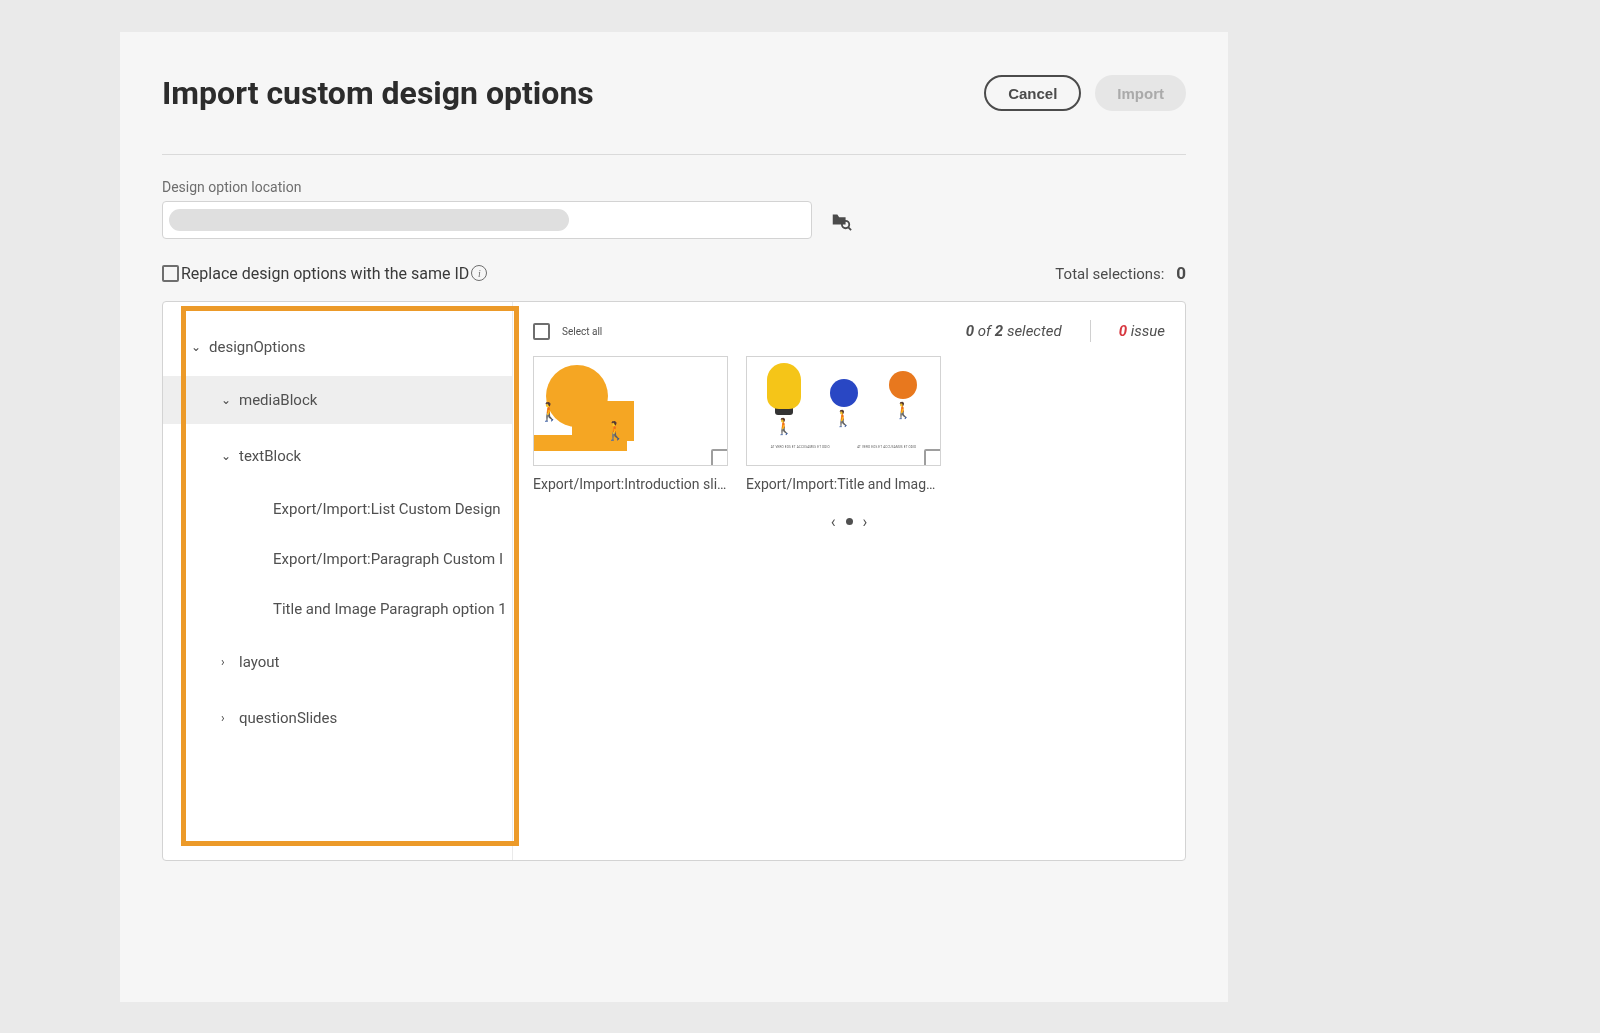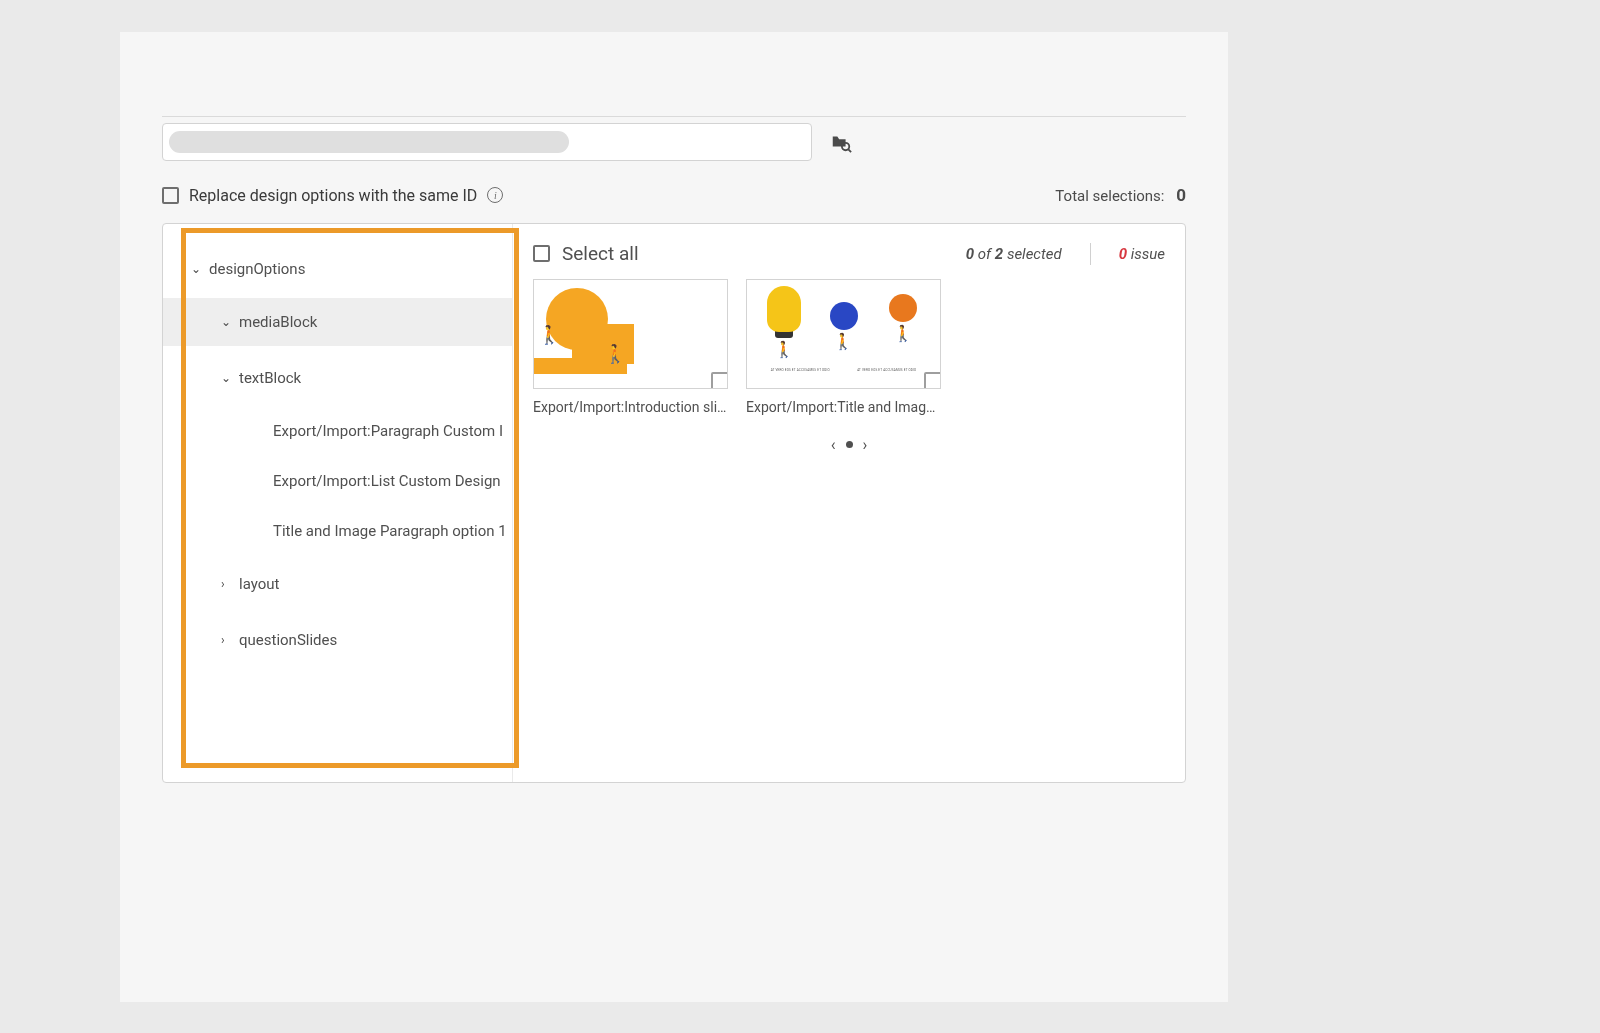--- a/index.html
+++ b/index.html
@@ -90,21 +90,21 @@
   width: 22px;
   height: 22px;
   color: #4B4B4B;
 }
 .options-row {
   display: flex;
   justify-content: space-between;
   align-items: center;
   margin-top: 24px;
 }
-.replace-group { display: flex; align-items: center; gap: 10px; }
+.replace-group { display: flex; align-items: center; gap: 2px; }
 .checkbox {
   width: 17px;
   height: 17px;
   border: 2px solid #6E6E6E;
   border-radius: 2px;
   background: transparent;
   flex-shrink: 0;
 }
 .replace-label { font-size: 16px; color: #3A3A3A; }
 .info-icon {
@@ -170,21 +170,21 @@
 .preview-area {
   flex: 1;
   padding: 18px 20px;
 }
 .preview-topbar {
   display: flex;
   justify-content: space-between;
   align-items: center;
 }
 .select-all-group { display: flex; align-items: center; gap: 12px; }
-.select-all-label { font-size: 19px; color: #505050; }
+.select-all-label { font-size: 10px; color: #505050; }
 .stats-group { display: flex; align-items: center; gap: 28px; font-size: 15px; }
 .stats-sel { color: #505050; font-style: italic; }
 .stats-sel b { font-weight: 700; font-style: italic; }
 .vdiv { width: 1px; height: 22px; background: #D0D0D0; }
 .stats-issue { font-style: italic; color: #505050; }
 .stats-issue .cnt { color: #D7373F; font-weight: 700; }
 .cards-row { display: flex; gap: 18px; margin-top: 14px; }
 .card { width: 195px; }
 .thumb {
   width: 195px;
@@ -268,23 +268,31 @@
 .t2-circle { width:28px; height:28px; border-radius:50%; }
 .t2-circle.blue { background:#2947C4; }
 .t2-circle.orange { background:#E8781E; }
 .t2-mini { font-size:3px; color:#555; text-align:center; margin-top:6px; width:100%; line-height:1.3; letter-spacing:0.2px; }
 </style>
 </head>
 <body>
 
 <div class="panel">
 
+  <div class="header-row">
+    <h1 class="title">Import custom design options</h1>
+    <div class="header-buttons">
+      <button class="btn btn-cancel">Cancel</button>
+      <button class="btn btn-import">Import</button>
+    </div>
+  </div>
 
   <div class="divider"></div>
 
+  <div class="location-label">Design option location</div>
   <div class="location-row">
     <div class="location-input">
       <div class="location-placeholder"></div>
     </div>
     <svg class="browse-icon" viewBox="0 0 24 24" fill="none" stroke="currentColor" stroke-width="2">
       <path d="M3 6 L3 17 L17 17 L17 9 L10 9 L8 6 Z" fill="#4B4B4B" stroke="none"></path>
       <circle cx="17" cy="17" r="4" fill="none" stroke="#4B4B4B"></circle>
       <line x1="20" y1="20" x2="23" y2="23" stroke="#4B4B4B"></line>
     </svg>
   </div>
@@ -312,22 +320,22 @@
 
       <div class="tree-item l1 selected">
         <span class="chev">⌄</span>
         <span>mediaBlock</span>
       </div>
 
       <div class="tree-item l1">
         <span class="chev">⌄</span>
         <span>textBlock</span>
       </div>
+      <div class="tree-item l2">Export/Import:List Custom Design</div>
       <div class="tree-item l2 l2b">Export/Import:Paragraph Custom I</div>
-      <div class="tree-item l2">Export/Import:List Custom Design</div>
       <div class="tree-item l2 l2b">Title and Image Paragraph option 1</div>
 
       <div class="tree-item l1">
         <span class="chev">›</span>
         <span>layout</span>
       </div>
 
       <div class="tree-item l1">
         <span class="chev">›</span>
         <span>questionSlides</span>

